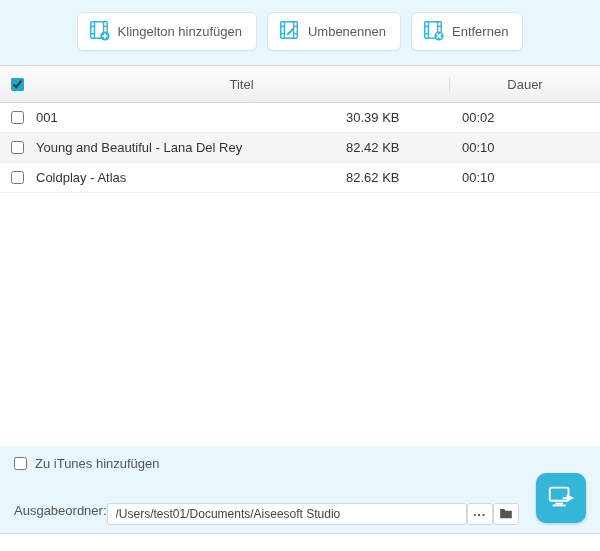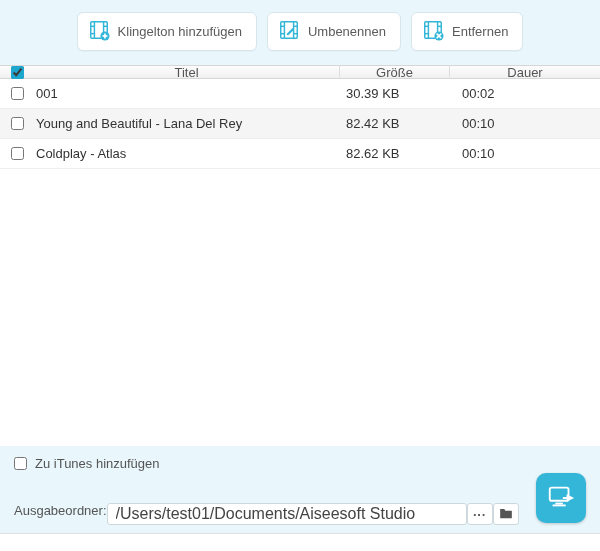--- a/index.html
+++ b/index.html
@@ -11,40 +11,40 @@
     .traffic-close { width: 12px; height: 12px; border-radius: 50%; background: radial-gradient(circle at 35% 35%, #ff8a80, #d64541); margin-left: 12px; border: 1px solid rgba(0,0,0,.12); }
     .titlebar .title { position: absolute; left: 0; right: 0; text-align: center; color: #555; font-size: 13px; }
 
     
     .toolbar { background: #e9f6fb; padding: 12px 4px 14px; display: flex; justify-content: center; gap: 10px; }
     .tbtn { background: #fff; border: 1px solid #d8e6ec; border-radius: 6px; padding: 6px 14px 6px 10px; display: flex; align-items: center; gap: 8px; cursor: pointer; color: #5b5b5b; box-shadow: 0 1px 0 rgba(0,0,0,.03); }
     .tbtn svg { width: 22px; height: 22px; }
     .film { fill: none; stroke: #33b6d8; stroke-width: 1.6; }
 
     
-    .thead { display: flex; align-items: center; height: 14px; background: linear-gradient(#fdfdfd,#f0f0f0); border-top: 1px solid #d6d6d6; border-bottom: 1px solid #d6d6d6; }
+    .thead { display: flex; align-items: center; height: 38px; background: linear-gradient(#fdfdfd,#f0f0f0); border-top: 1px solid #d6d6d6; border-bottom: 1px solid #d6d6d6; }
     .th-check { width: 34px; display:flex; justify-content:center; }
     .th-title { flex: 1; text-align: center; color: #555; border-right: 1px solid #dedede; }
     .th-size  { width: 110px; text-align: center; color: #555; border-right: 1px solid #dedede; }
     .th-dur   { width: 150px; text-align: center; color: #555; }
 
     
     .rows { flex: 1; background:#fff; }
     .row { display:flex; align-items:center; height: 30px; border-bottom: 1px solid #eee; }
     .row.alt { background:#f5f5f5; }
     .cell-check { width:34px; display:flex; justify-content:center; }
     .cell-title { flex:1; padding-left: 2px; color:#333; white-space:nowrap; overflow:hidden; text-overflow:ellipsis; }
     .cell-size  { width:110px; padding-left: 6px; color:#333; }
     .cell-dur   { width:150px; padding-left: 12px; color:#333; }
 
     
     .footer { background:#e9f6fb; padding: 10px 14px 8px; position: relative; }
     .itunes-line { display:flex; align-items:center; gap:8px; margin-bottom:10px; color:#555; }
     .path-line { display:flex; color:#555;margin-top:32px; }
-    .path-line input { flex:1; height:22px; border:1px solid #cfd8dc; border-radius:3px; padding:0 8px; font-size:16px; color:#444; background:#fff; max-width: 360px; }
+    .path-line input { flex:1; height:22px; border:1px solid #cfd8dc; border-radius:3px; padding:0 8px; font-size:12px; color:#444; background:#fff; max-width: 360px; }
     .pbtn { width:26px; height:22px; border:1px solid #cfd8dc; background:#fff; border-radius:3px; display:flex; align-items:center; justify-content:center; cursor:pointer; }
     .transfer-btn { position:absolute; right:14px; bottom:10px; width:50px; height:50px; border-radius:10px; background:#33b6d8; display:flex; align-items:center; justify-content:center; cursor:pointer; box-shadow: 0 1px 3px rgba(0,0,0,.2); }
     .bottom-strip { height:18px; background:#fff; border-top:1px solid #e0e0e0; }
 
     input[type=checkbox]{ width:13px; height:13px; accent-color:#1da6ce; cursor:pointer; }
     .ck-head { accent-color:#1da6ce; }
   </style>
 </head>
 <body>
 
@@ -101,21 +101,20 @@
       </span>
       <span>Entfernen</span>
     </div>
   </div>
 
   <div class="thead">
     <div class="th-check">
       <input type="checkbox" class="ck-head" checked="" style="">
     </div>
     <div class="th-title">Titel</div>
-    <div class="th-size">Größe</div>
     <div class="th-dur">Dauer</div>
   </div>
 
   <div class="rows" id="rows">
       <div class="row">
         <div class="cell-check">
           <input type="checkbox" style="">
         </div>
         <div class="cell-title">001</div>
         <div class="cell-size">30.39 KB</div>

